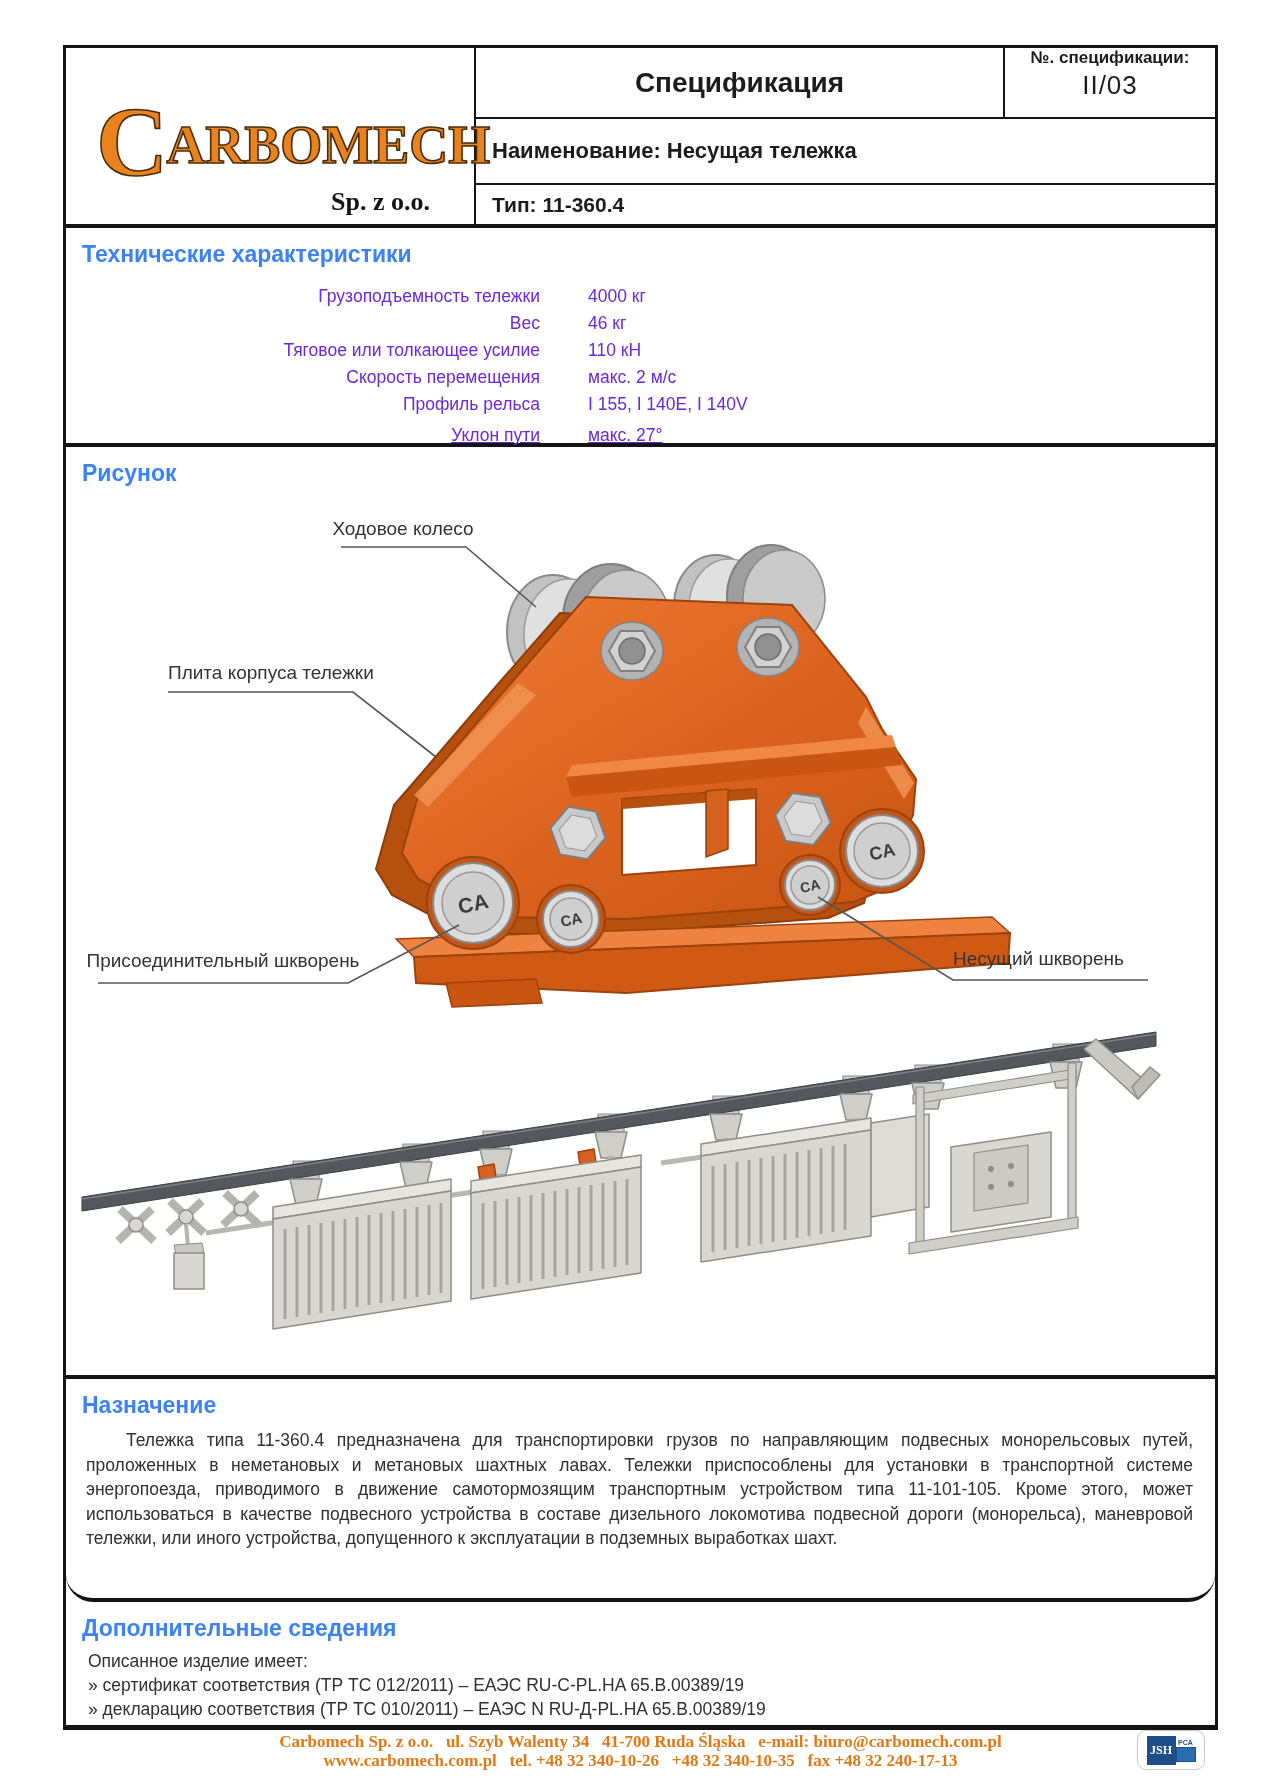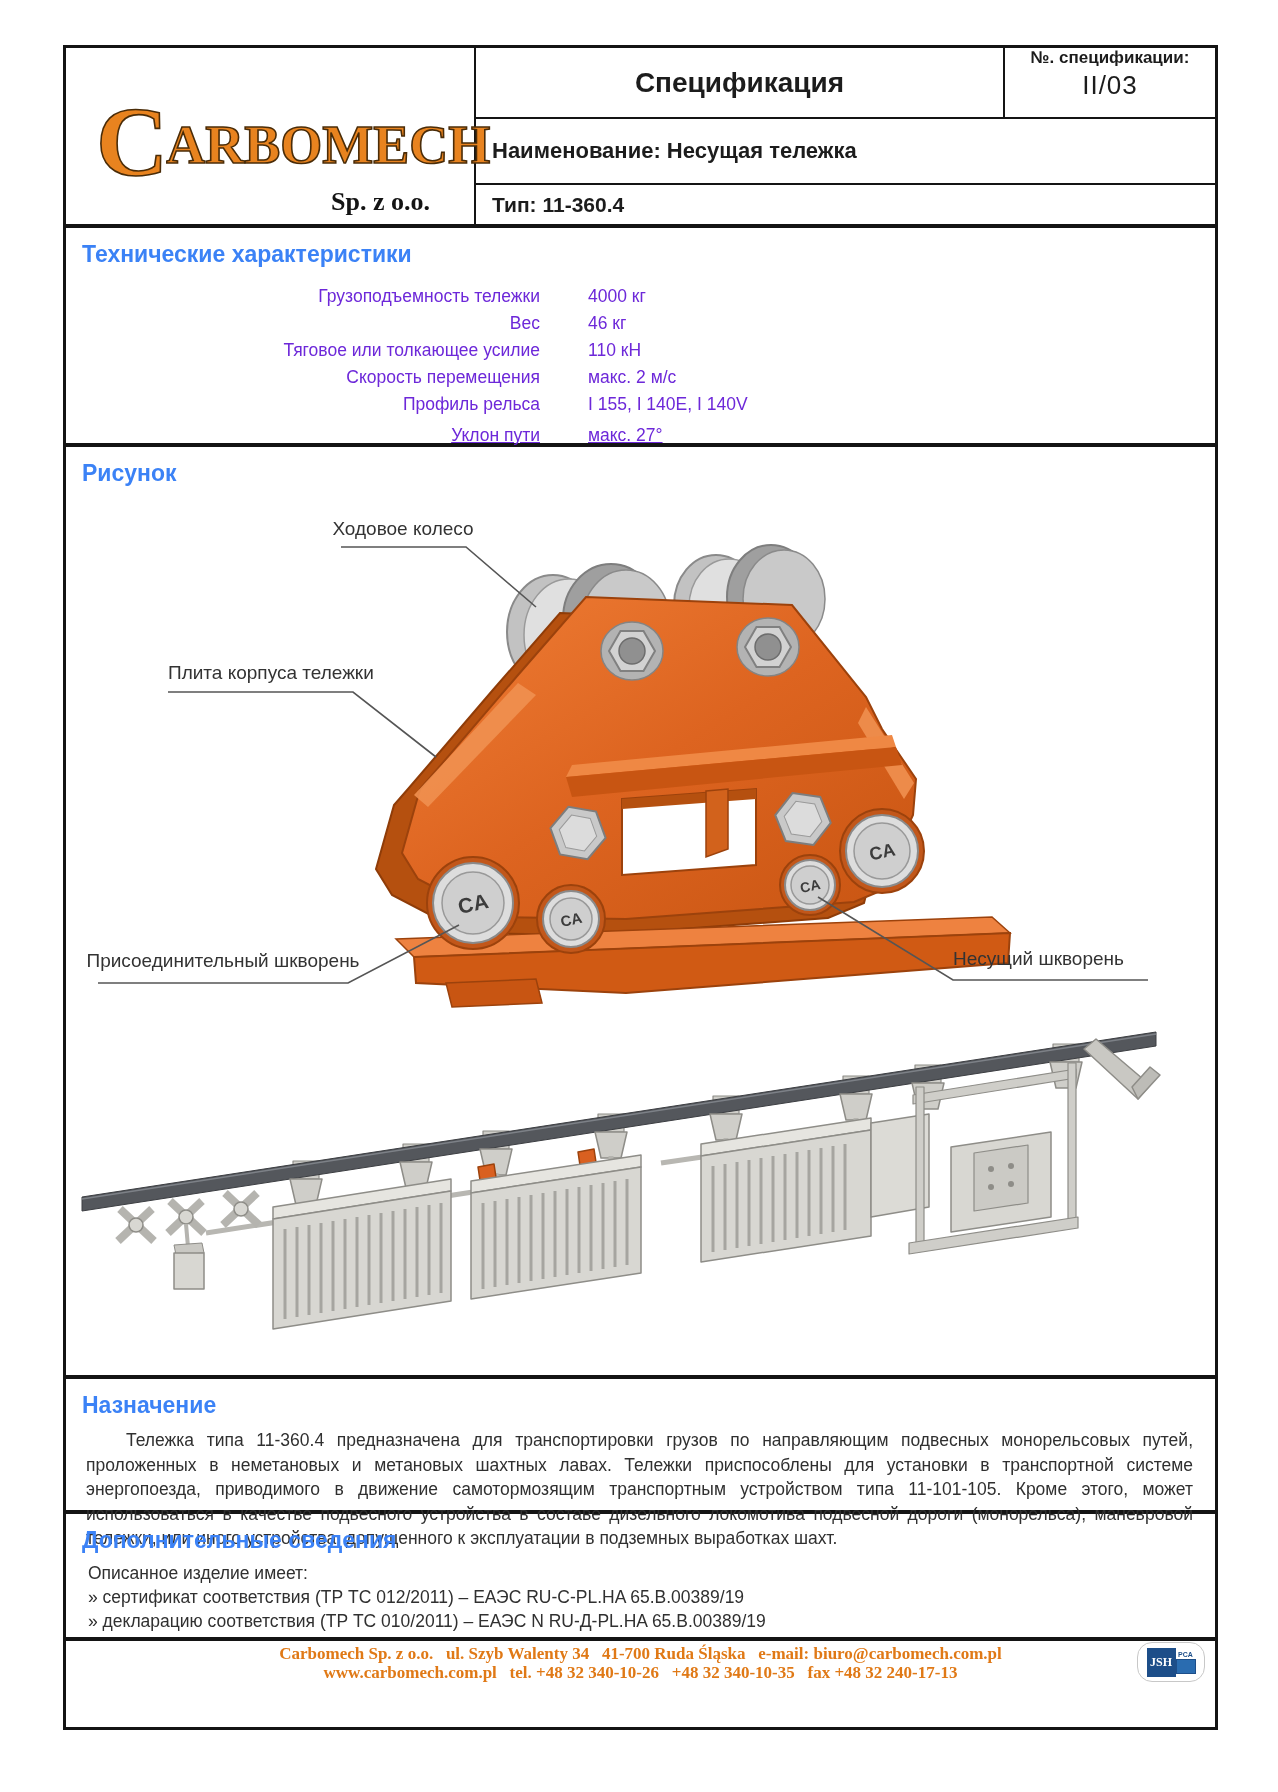--- a/index.html
+++ b/index.html
@@ -40,34 +40,34 @@
   .spec-value{margin-left:48px;}
 
   
   .sec-draw{height:932px;}
   .sec-draw svg{position:absolute;left:0;top:0;}
   .draw-label{font-size:19px;fill:#333;font-family:"Liberation Sans",sans-serif;}
   .leader{stroke:#555;stroke-width:1.6;fill:none;}
   .pin-txt{fill:#3c3c3c;font-weight:bold;font-family:"Liberation Sans",sans-serif;}
 
   
-  .sec-purpose{height:135px;}
+  .sec-purpose{height:223px;border-radius:27px;}
   .purpose-text{margin:9px 22px 0 20px;text-align:justify;font-size:17.5px;line-height:24.5px;
                 color:#303030;text-indent:40px;}
   .sec-add{height:127px;}
   .add-line{margin-left:22px;font-size:17.5px;line-height:24px;color:#303030;}
   .add-line.first{margin-top:7px;}
 
   
   .footer{flex:1 1 auto;position:relative;text-align:center;
           font-family:"Liberation Serif",serif;font-weight:bold;color:#e07916;}
   .footer .f1,.footer .f2{white-space:pre;font-size:17px;line-height:19px;}
   .footer .f1{margin-top:3px;}
   .badge{position:absolute;right:10px;top:1px;width:68px;height:40px;background:#fff;
-         border:1px solid #c8c8c8;border-radius:15px;display:flex;align-items:center;
+         border:1px solid #c8c8c8;border-radius:9px;display:flex;align-items:center;
          justify-content:center;gap:0;box-sizing:border-box;}
   .badge-sq{width:29px;height:29px;background:#1d4e89;color:#fff;display:flex;align-items:center;
             justify-content:center;font-family:"Liberation Serif",serif;font-size:12px;font-weight:bold;}
   .badge-col{display:flex;flex-direction:column;align-items:center;gap:1px;}
   .badge-pca{font-size:7px;font-weight:bold;color:#1d4e89;font-family:"Liberation Sans",sans-serif;}
   .badge-bar{width:20px;height:15px;background:#2a6cb0;border:1px solid #1d4e89;box-sizing:border-box;}
 </style>
 </head>
 <body>
 

